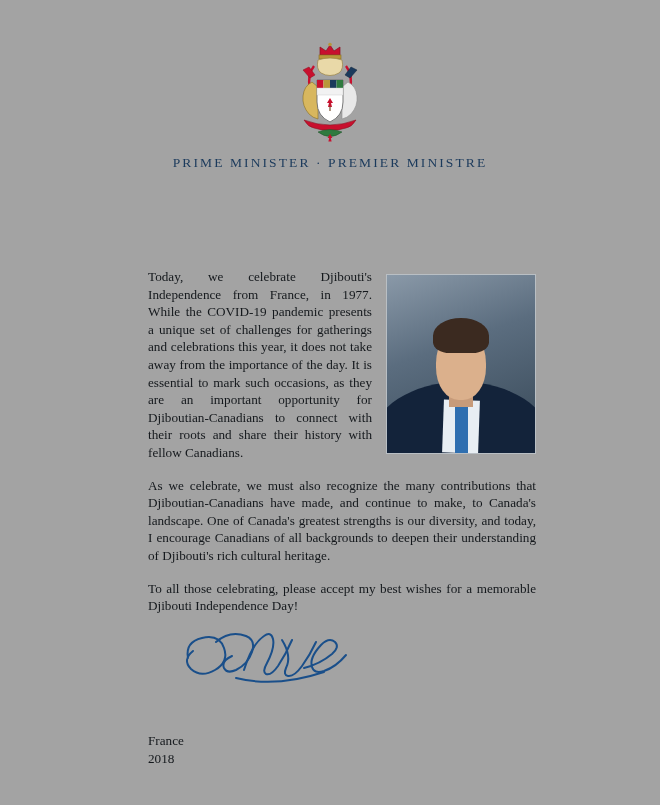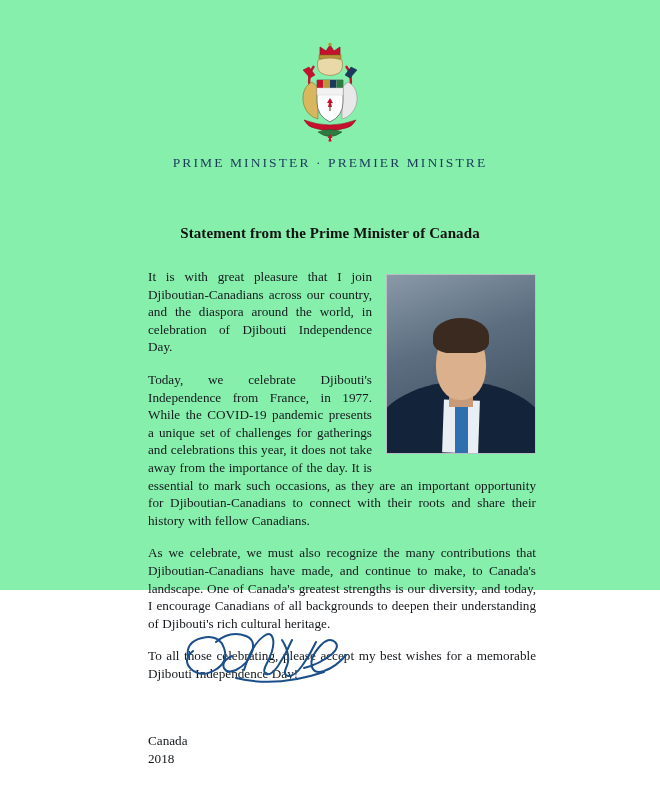--- a/index.html
+++ b/index.html
@@ -10,23 +10,23 @@
   body {
     width: 660px;
     height: 805px;
     font-family: "Liberation Serif", serif;
     color: #1a1a1a;
     overflow: hidden;
     position: relative;
   }
   .page {
     width: 660px;
-    height: 590px;
+    height: 805px;
     position: relative;
-    background: #86efac;
+    background: #a3a3a3;
   }
 
   
   .crest-wrap {
     position: absolute;
     top: 42px;
     left: 0;
     width: 660px;
     display: flex;
     justify-content: center;
@@ -203,49 +203,47 @@
 
       <path d="M16 78 q26 10 52 0 q-4 7 -10 8 q-16 5 -32 0 q-6 -1 -10 -8 Z" fill="#c8102e" stroke="#8a1020" stroke-width="0.6"></path>
 
       <path d="M30 90 q12 -5 24 0 q-12 9 -24 0 Z" fill="#2f7a3f" stroke="#1f5129" stroke-width="0.5"></path>
       <path d="M42 92 l2.4 4 h-1.6 l0.8 3.4 h-3.2 l0.8 -3.4 h-1.6 Z" fill="#c8102e"></path>
     </svg>
   </div>
 
   <div class="pm-line">PRIME MINISTER · PREMIER MINISTRE</div>
 
-  <div class="statement-heading">Statement from the Prime Minister of Canada</div>
 
   <div class="body-area">
 
     <div class="portrait">
       <div class="bg"></div>
       <div class="shoulders"></div>
       <div class="shirt"></div>
       <div class="tie"></div>
       <div class="neck"></div>
       <div class="head"></div>
       <div class="hair"></div>
     </div>
 
-    <p class="para">It is with great pleasure that I join Djiboutian-Canadians across our country, and the diaspora around the world, in celebration of Djibouti Independence Day.</p>
     <p class="para">Today, we celebrate Djibouti's Independence from France, in 1977. While the COVID-19 pandemic presents a unique set of challenges for gatherings and celebrations this year, it does not take away from the importance of the day. It is essential to mark such occasions, as they are an important opportunity for Djiboutian-Canadians to connect with their roots and share their history with fellow Canadians.</p>
     <p class="para">As we celebrate, we must also recognize the many contributions that Djiboutian-Canadians have made, and continue to make, to Canada's landscape. One of Canada's greatest strengths is our diversity, and today, I encourage Canadians of all backgrounds to deepen their understanding of Djibouti's rich cultural heritage.</p>
     <p class="para">To all those celebrating, please accept my best wishes for a memorable Djibouti Independence Day!</p>
   </div>
 
   <svg class="signature" viewBox="0 0 220 90">
     <g fill="none" stroke="#1a4f8a" stroke-width="2" stroke-linecap="round" stroke-linejoin="round">
       <path d="M10 46 q-3 -16 14 -20 q17 -4 22 10 q5 14 -9 22 q-14 8 -24 -1 q-9 -9 2 -18"></path>
       <path d="M38 30 q14 -12 30 -6 q10 4 6 16 q-4 12 -16 18 q-9 4 -12 -2 q-3 -7 8 -12"></path>
       <path d="M66 58 q8 -26 20 -34 q7 -5 9 3 q2 9 -6 24 q-5 9 -1 11 q5 2 12 -8 q8 -12 14 -26"></path>
       <path d="M104 28 q10 16 4 28 q-3 7 2 8 q6 1 14 -10 q8 -11 14 -24"></path>
       <path d="M126 56 q16 -4 28 -14 q8 -7 3 -12 q-6 -5 -14 3 q-12 13 -9 22 q2 7 12 4 q12 -4 22 -16"></path>
       <path d="M58 66 q40 10 88 -6"></path>
     </g>
   </svg>
 
   <div class="footer">
-    <div>Canada</div>
+    <div>France</div>
     <div>2018</div>
   </div>
 
 </div>
 
 </body></html>

